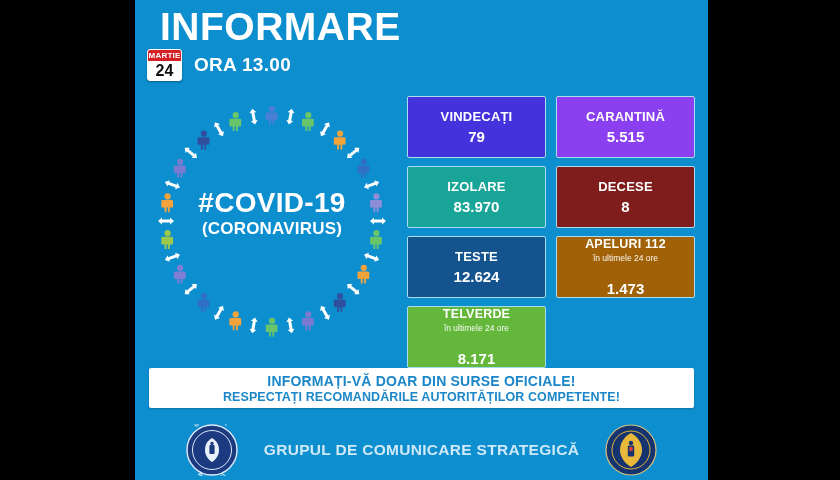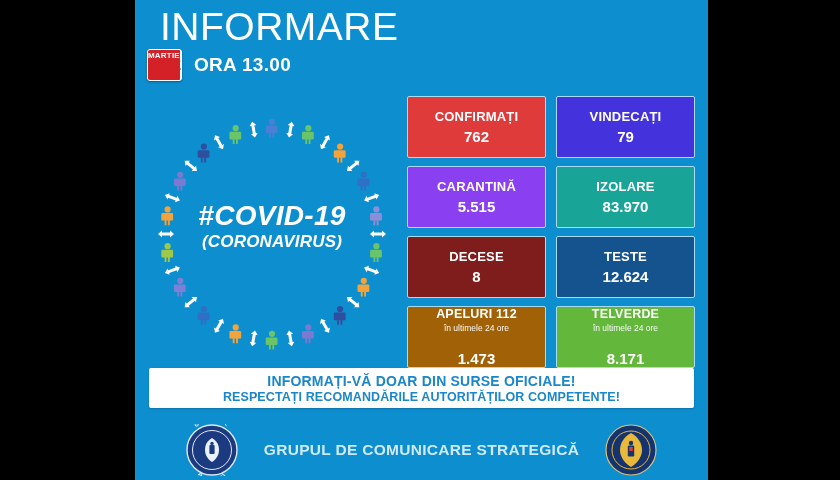--- a/index.html
+++ b/index.html
@@ -13,42 +13,42 @@
   #stage {
     position: absolute; left: 135px; top: 0;
     width: 573px; height: 480px;
     background: #0d8ecf;
     overflow: hidden;
   }
 
   
   #title {
     position: absolute; left: 25px; top: 4px;
-    font-size: 39px; font-weight: normal; color: #ffffff;
+    font-size: 39px; font-weight: bold; color: #ffffff;
     letter-spacing: .5px; line-height: 46px;
   }
   #datebar { position: absolute; left: 12px; top: 49px; display: flex; align-items: center; gap: 12px; }
   .cal {
     width: 35px; height: 32px; background: #fff;
     border-radius: 3px; box-shadow: 0 1px 2px rgba(0,0,0,.35);
-    display: flex; overflow: hidden;
+    display: flex; flex-direction: column; overflow: hidden;
     border: 1.5px solid #fff;
   }
   .cal-top {
     background: #d42027; color: #fff; font-size: 8px; font-weight: bold;
     text-align: center; line-height: 11px; letter-spacing: .2px;
   }
   .cal-day {
     flex: 1; background: #fff; color: #111; font-size: 16px; font-weight: bold;
     display: flex; align-items: center; justify-content: center; line-height: 1;
   }
   #hour { font-size: 19px; font-weight: bold; color: #fff; letter-spacing: .3px; }
 
   
-  #covid-graphic { position: absolute; left: 12px; top: 105px; width: 250px; height: 258px; font-style: italic; }
+  #covid-graphic { position: absolute; left: 12px; top: 92px; width: 250px; height: 258px; }
   #ring { position: absolute; inset: 0; }
   #covid-text {
     position: absolute; left: 0; top: 96px; width: 250px; text-align: center;
     color: #fff; pointer-events: none;
   }
   #covid-text .l1 { font-size: 28px; font-weight: bold; letter-spacing: .3px; line-height: 30px; }
   #covid-text .l2 { font-size: 17px; font-weight: bold; letter-spacing: .2px; line-height: 22px; }
 
   
   #cards {
@@ -234,24 +234,20 @@
             </g>
           </g>
       </svg>
       <div id="covid-text">
         <div class="l1">#COVID-19</div>
         <div class="l2">(CORONAVIRUS)</div>
       </div>
     </div>
 
     <div id="cards">
-        <div class="card" style="background: rgb(224, 59, 59);">
-          <div class="lbl">CONFIRMAȚI</div>
-          <div class="val">762</div>
-        </div>
         <div class="card" style="background: rgb(68, 51, 221);">
           <div class="lbl">VINDECAȚI</div>
           <div class="val">79</div>
         </div>
         <div class="card" style="background: rgb(138, 63, 240);">
           <div class="lbl">CARANTINĂ</div>
           <div class="val">5.515</div>
         </div>
         <div class="card" style="background: rgb(24, 165, 152);">
           <div class="lbl">IZOLARE</div>

